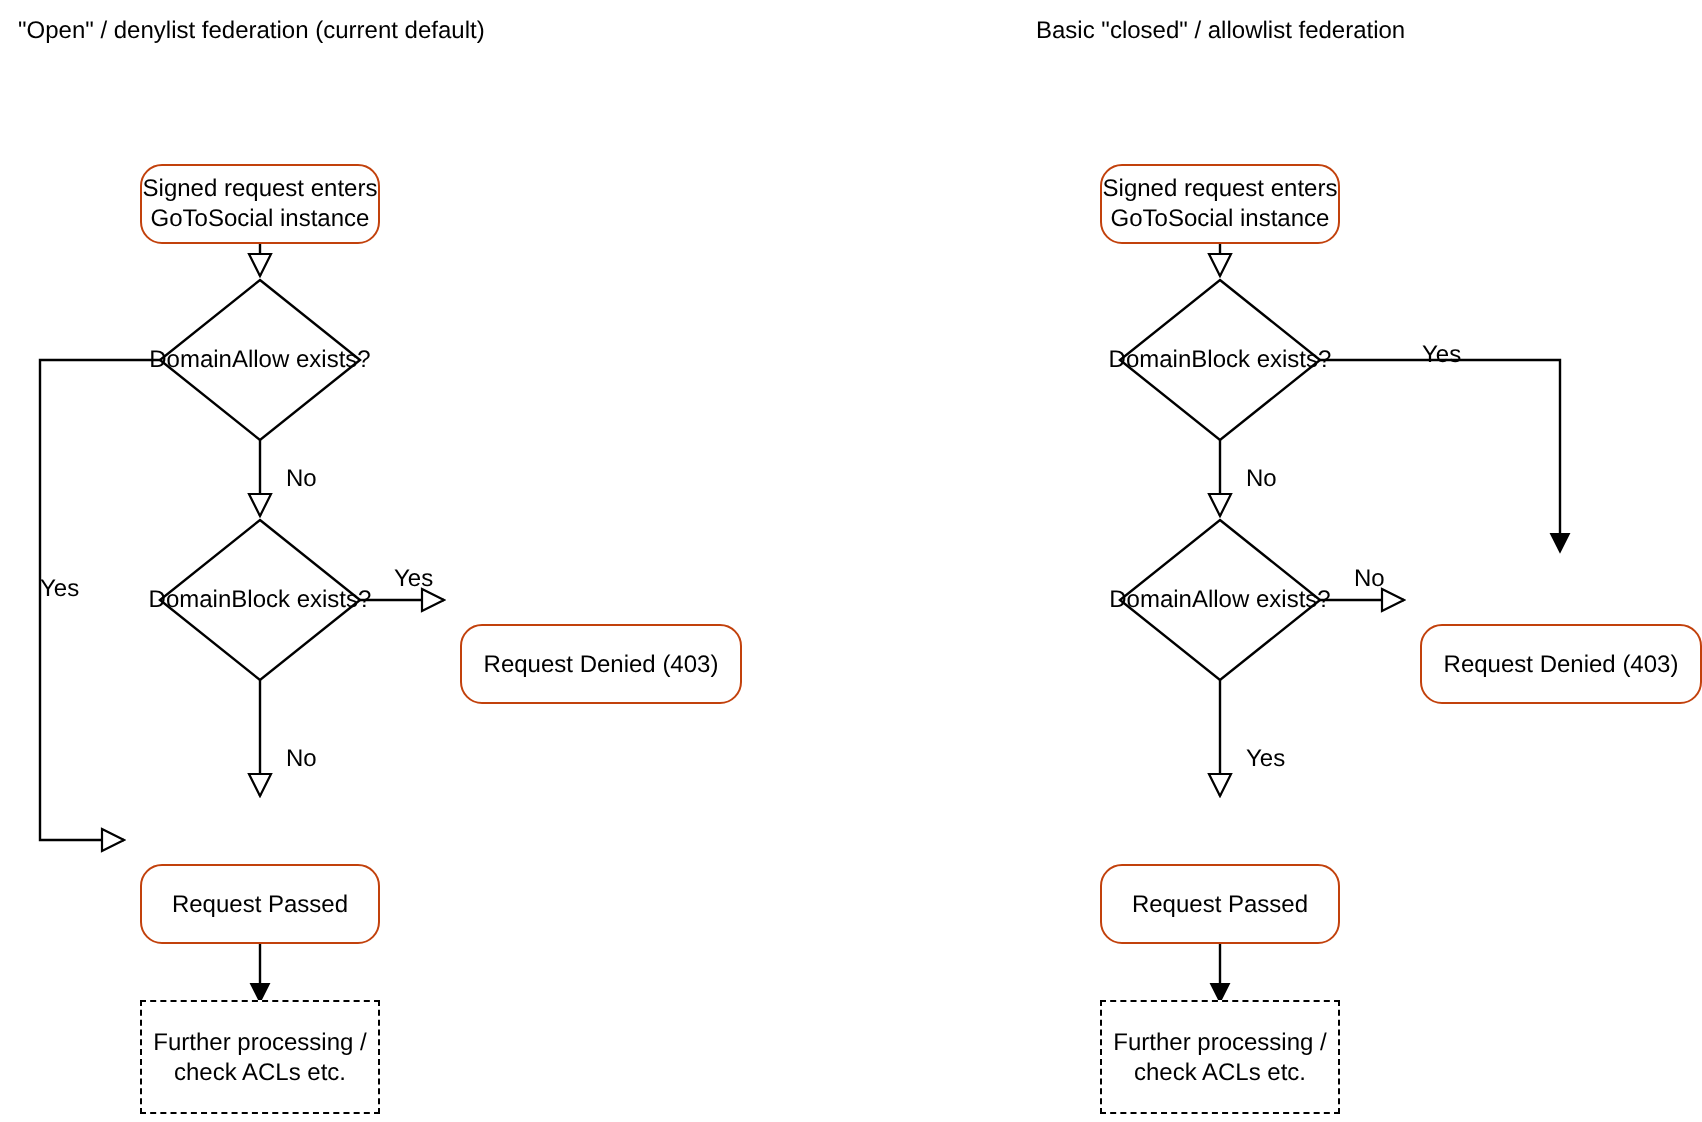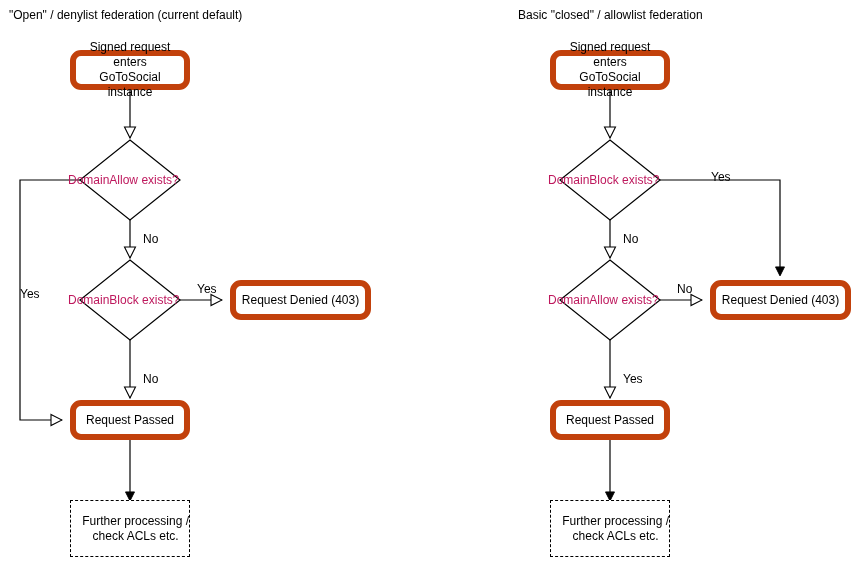--- a/index.html
+++ b/index.html
@@ -38,46 +38,46 @@
     display: flex;
     align-items: center;
     justify-content: center;
     text-align: center;
     font-size: 12px;
     line-height: 15px;
     color: #000000;
     background: #ffffff;
   }
   .rounded {
-    border: 6px solid #c2410c;
+    border: 1px solid #c2410c;
     border-radius: 11px;
+    margin-top: 32px;
   }
   .dashed {
     border: 1px dashed #000000;
     border-radius: 0;
-    justify-content: flex-end;
   }
   .node span { display: block; }
 
   
   .diamond {
     position: absolute;
     width: 100px;
     height: 80px;
   }
   .diamond .dlabel {
     position: absolute;
     left: -12px;
     top: 50%;
     transform: translateY(-50%);
     width: 124px;
-    text-align: left;
+    text-align: center;
     font-size: 12px;
     line-height: 15px;
-    color: #be185d;
+    color: #000000;
     pointer-events: none;
   }
 
   
   .edge-label {
     position: absolute;
     font-size: 12px;
     line-height: 13px;
     color: #000000;
     white-space: nowrap;

